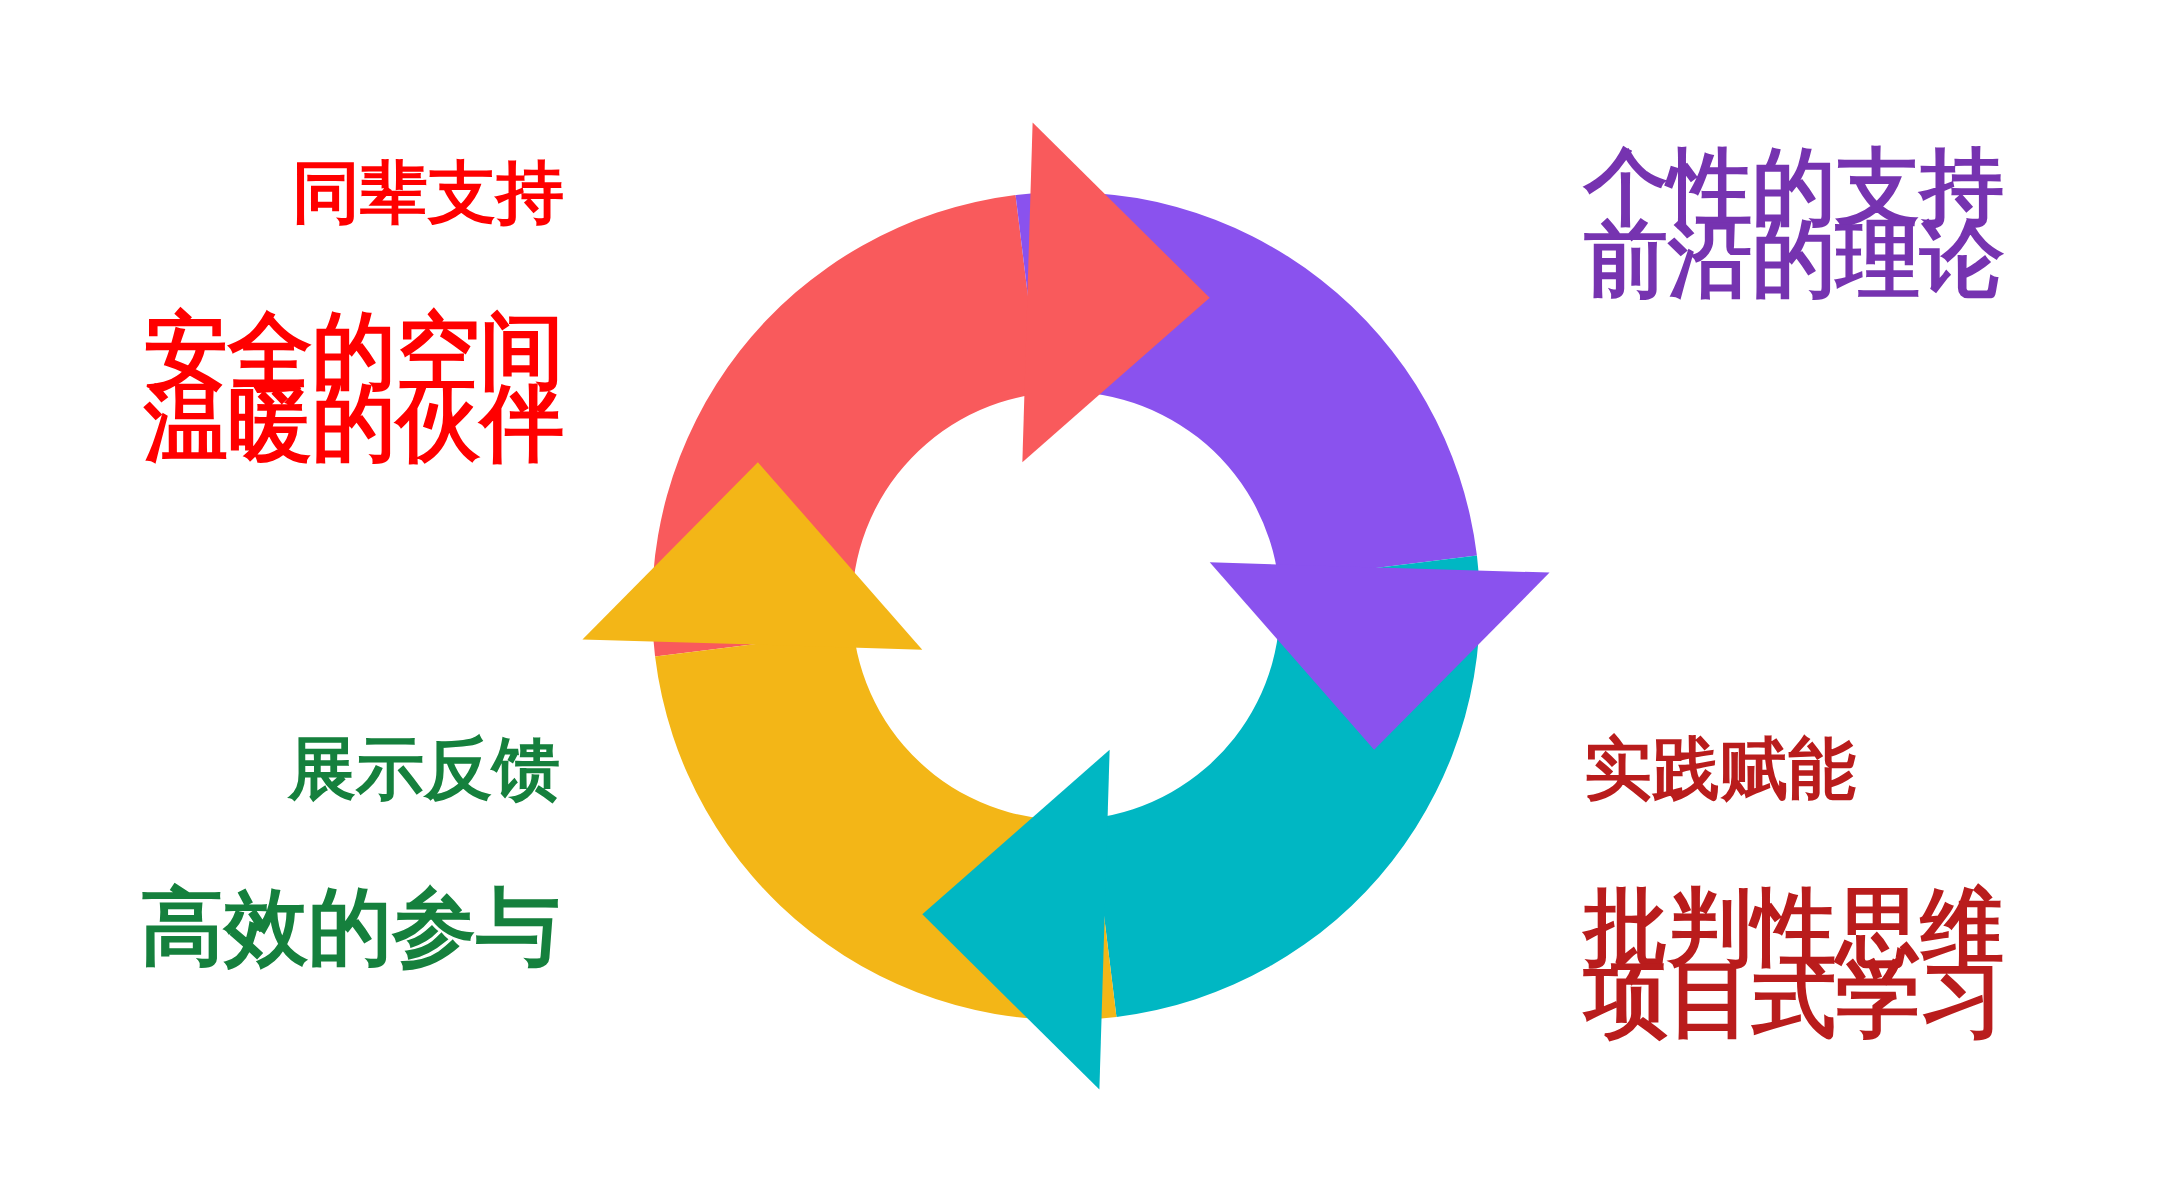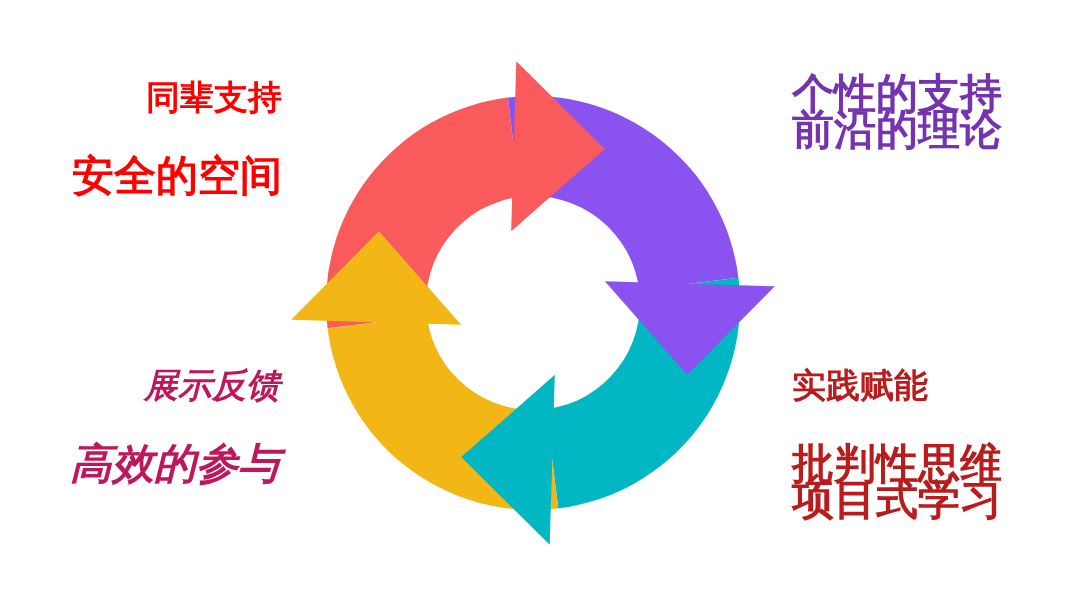--- a/index.html
+++ b/index.html
@@ -30,28 +30,29 @@
       <path d="M 327.54 328.23 A 207 207 0 0 0 558.23 508.46 L 546.04 409.20 A 107 107 0 0 1 426.80 316.04 Z" fill="#F3B617"></path>
       <path d="M 604.85 148.93 L 511.18 231.14 L 516.31 61.22 Z" fill="#F95A5C"></path>
       <path d="M 687.07 374.85 L 604.86 281.18 L 774.78 286.31 Z" fill="#8A52EE"></path>
       <path d="M 461.15 457.07 L 554.82 374.86 L 549.69 544.78 Z" fill="#00B7C3"></path>
       <path d="M 378.93 231.15 L 461.14 324.82 L 291.22 319.69 Z" fill="#F3B617"></path>
     </svg>
 
   <div class="label tl align-right" style="color: rgb(255, 0, 0);">
     <div class="heading">同辈支持</div>
     <div class="line">安全的空间</div>
+    <div class="line">温暖的伙伴</div>
   </div>
 
   <div class="label tr" style="color: rgb(118, 51, 176);">
     <div class="line">个性的支持</div>
     <div class="line">前沿的理论</div>
   </div>
 
-  <div class="label bl align-right" style="color: #be185d; font-style: italic;">
+  <div class="label bl align-right" style="color: #15803d;">
     <div class="heading">展示反馈</div>
     <div class="line">高效的参与</div>
   </div>
 
   <div class="label br" style="color: #b91c1c;">
     <div class="heading">实践赋能</div>
     <div class="line">批判性思维</div>
     <div class="line">项目式学习</div>
   </div>
 

